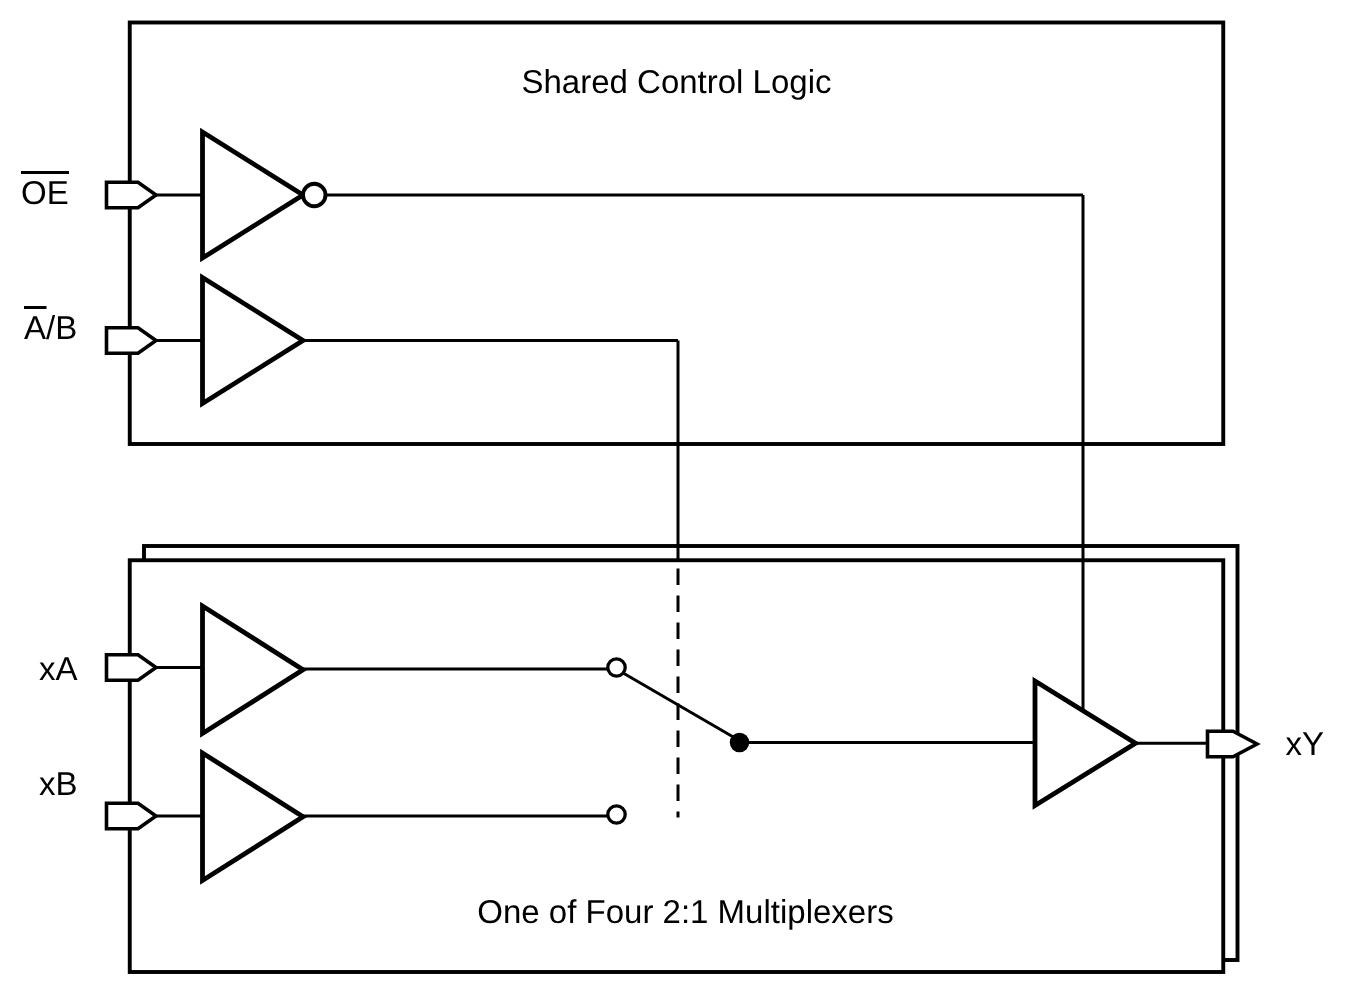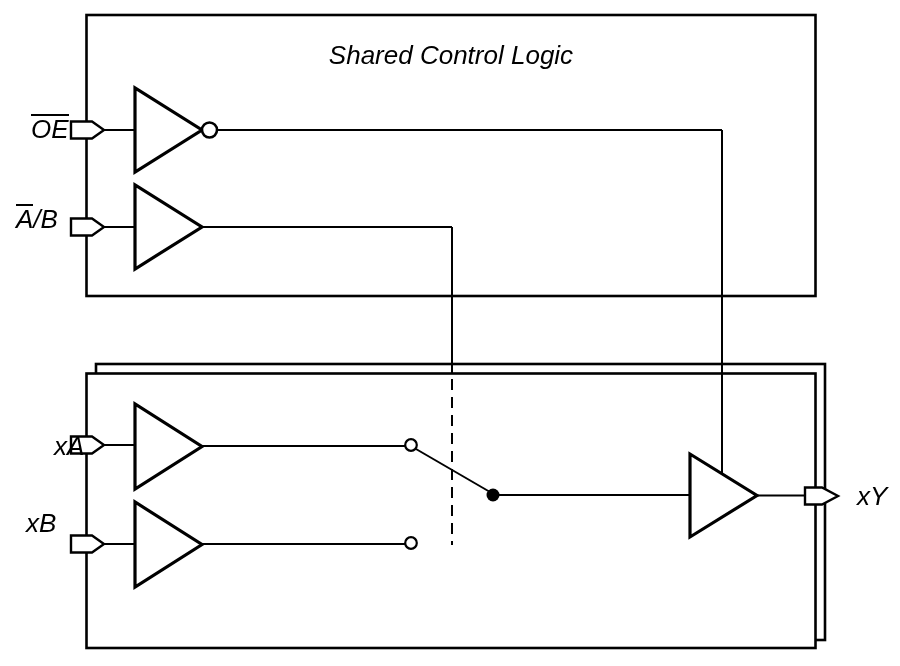--- a/index.html
+++ b/index.html
@@ -15,25 +15,24 @@
     overflow: hidden;
     font-family: "Liberation Sans", "DejaVu Sans", sans-serif;
   }
   .stage svg {
     position: absolute;
     left: 0;
     top: 0;
   }
   .lbl {
     position: absolute;
-    font-size: 26px;
+    font-size: 22px;
     line-height: 26px;
     color: #000000;
     white-space: nowrap;
-    font-style: italic;
   }
   .title {
     text-align: center;
   }
   .ov {
     display: inline-block;
     border-top: 2.5px solid #000000;
     line-height: 26px;
   }
 </style>
@@ -77,24 +76,25 @@
 
     <path d="M71 121.5 H92 L104 130 L92 138.5 H71 Z" fill="#ffffff" stroke="#000000" stroke-width="2.4" stroke-linejoin="miter"></path>
     <path d="M71 218.5 H92 L104 227 L92 235.5 H71 Z" fill="#ffffff" stroke="#000000" stroke-width="2.4" stroke-linejoin="miter"></path>
     <path d="M71 436.5 H92 L104 445 L92 453.5 H71 Z" fill="#ffffff" stroke="#000000" stroke-width="2.4" stroke-linejoin="miter"></path>
     <path d="M71 535.5 H92 L104 544 L92 552.5 H71 Z" fill="#ffffff" stroke="#000000" stroke-width="2.4" stroke-linejoin="miter"></path>
     <path d="M805 487.5 H822 L838 496 L822 504.5 H805 Z" fill="#ffffff" stroke="#000000" stroke-width="2.4" stroke-linejoin="miter"></path>
   </svg>
 
   <div class="lbl title" style="left:86px; top:42px; width:730px;">Shared Control Logic</div>
 
+  <div class="lbl title" style="left:92px; top:595px; width:730px;">One of Four 2:1 Multiplexers</div>
 
-  <div class="lbl" style="left:31px; top:114px;"><span class="ov">OE</span><span></span></div>
+  <div class="lbl" style="left:14px; top:114px;"><span class="ov">OE</span><span></span></div>
 
   <div class="lbl" style="left:16px; top:204px;"><span class="ov">A</span><span>/B</span></div>
 
-  <div class="lbl" style="left:26px; top:433px;margin-left:28px;">xA</div>
+  <div class="lbl" style="left:26px; top:433px;">xA</div>
 
   <div class="lbl" style="left:26px; top:510px;">xB</div>
 
   <div class="lbl" style="left:857px; top:483px;">xY</div>
 
 </div>
 
 </body></html>

